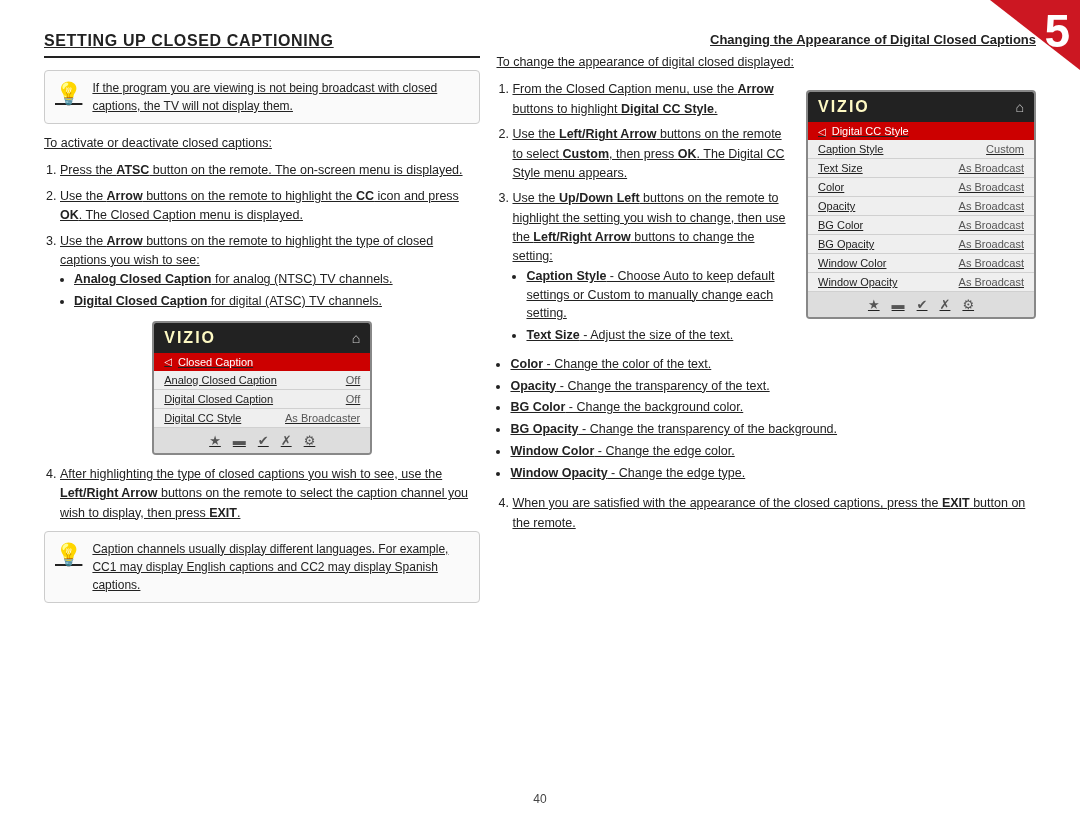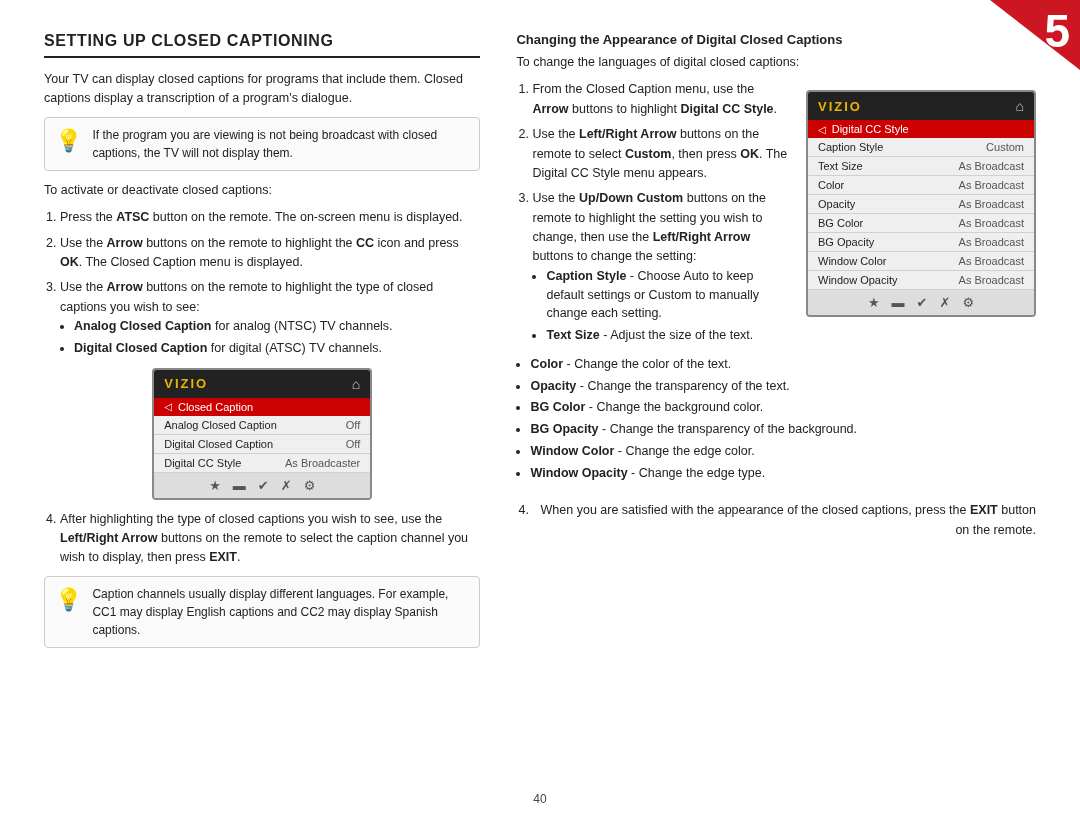--- a/index.html
+++ b/index.html
@@ -40,22 +40,23 @@
       position: absolute;
       top: 0; left: 0; right: 0; bottom: 0;
       padding: 32px 44px 28px 44px;
       display: flex;
       flex-direction: column;
     }
 
     
     .two-col {
       display: flex;
-      gap: 36px;
+      gap: 16px;
       flex: 1;
+      text-decoration: underline;
     }
     .col-left {
       flex: 0 0 44%;
       max-width: 44%;
     }
     .col-right {
       flex: 1;
     }
 
     
@@ -134,24 +135,24 @@
     }
     .tv-header {
       background: #222;
       color: #fff;
       display: flex;
       justify-content: space-between;
       align-items: center;
       padding: 6px 10px;
     }
     .vizio-logo {
-      font-size: 13px;
+      font-size: 16px;
       font-weight: bold;
       letter-spacing: 2px;
-      color: #eab308;
+      color: #fef9c3;
     }
     .tv-home-icon {
       font-size: 14px;
       color: #ccc;
     }
     .tv-body {
       background: #e8e8e8;
     }
     .tv-menu-bar {
       background: #c00;
@@ -179,20 +180,21 @@
       gap: 12px;
       padding: 5px;
     }
     .tv-footer span { font-size: 13px; color: #555; }
 
     
     .right-subsection-heading {
       font-size: 13px;
       font-weight: bold;
       margin-bottom: 6px;
+      text-align: right;
     }
 
     
     .tv-screen-right {
       border: 2px solid #888;
       border-radius: 4px;
       background: #f0f0f0;
       width: 230px;
       margin: 10px 0 10px auto;
       overflow: hidden;
@@ -211,21 +213,20 @@
 
 <div class="corner-accent"></div>
 <div class="corner-number">5</div>
 
 <div class="page-content">
   <div class="two-col">
 
     <div class="col-left">
       <div class="section-heading">SETTING UP CLOSED CAPTIONING</div>
 
-      <p class="body-text">Your TV can display closed captions for programs that include them. Closed captions display a transcription of a program's dialogue.</p>
 
       <div class="tip-box">
         <div class="tip-icon">💡</div>
         <div class="tip-text">If the program you are viewing is not being broadcast with closed captions, the TV will not display them.</div>
       </div>
 
       <p class="body-text">To activate or deactivate closed captions:</p>
 
       <ol class="num-list">
         <li>
@@ -283,34 +284,34 @@
 
       <div class="tip-box" style="margin-top:8px;">
         <div class="tip-icon">💡</div>
         <div class="tip-text">Caption channels usually display different languages. For example, CC1 may display English captions and CC2 may display Spanish captions.</div>
       </div>
     </div>
 
     <div class="col-right">
       <div class="right-subsection-heading">Changing the Appearance of Digital Closed Captions</div>
 
-      <p class="body-text">To change the languages of digital closed captions:</p>
+      <p class="body-text">To change the appearance of digital closed displayed:</p>
 
       <div style="display:flex; gap:16px; align-items:flex-start;">
 
         <div style="flex:1;">
           <ol class="num-list">
             <li>
               From the Closed Caption menu, use the <b>Arrow</b> buttons to highlight <b>Digital CC Style</b>.
             </li>
             <li>
               Use the <b>Left/Right Arrow</b> buttons on the remote to select <b>Custom</b>, then press <b>OK</b>. The Digital CC Style menu appears.
             </li>
             <li>
-              Use the <b>Up/Down Custom</b> buttons on the remote to highlight the setting you wish to change, then use the <b>Left/Right Arrow</b> buttons to change the setting:
+              Use the <b>Up/Down Left</b> buttons on the remote to highlight the setting you wish to change, then use the <b>Left/Right Arrow</b> buttons to change the setting:
               <ul class="bullet-list">
                 <li><b>Caption Style</b> - Choose Auto to keep default settings or Custom to manually change each setting.</li>
                 <li><b>Text Size</b> - Adjust the size of the text.</li>
               </ul>
             </li>
           </ol>
         </div>
 
         <div class="tv-screen-right">
           <div class="tv-header">
@@ -367,21 +368,21 @@
 
       <ul class="bullet-list" style="margin-top:4px;">
         <li><b>Color</b> - Change the color of the text.</li>
         <li><b>Opacity</b> - Change the transparency of the text.</li>
         <li><b>BG Color</b> - Change the background color.</li>
         <li><b>BG Opacity</b> - Change the transparency of the background.</li>
         <li><b>Window Color</b> - Change the edge color.</li>
         <li><b>Window Opacity</b> - Change the edge type.</li>
       </ul>
 
-      <ol class="num-list" start="4" style="margin-top:19px;text-align:right;">
+      <ol class="num-list" start="4" style="margin-top:12px;">
         <li>
           When you are satisfied with the appearance of the closed captions, press the <b>EXIT</b> button on the remote.
         </li>
       </ol>
     </div>
   </div>
 
   <div class="page-number">40</div>
 </div>
 

